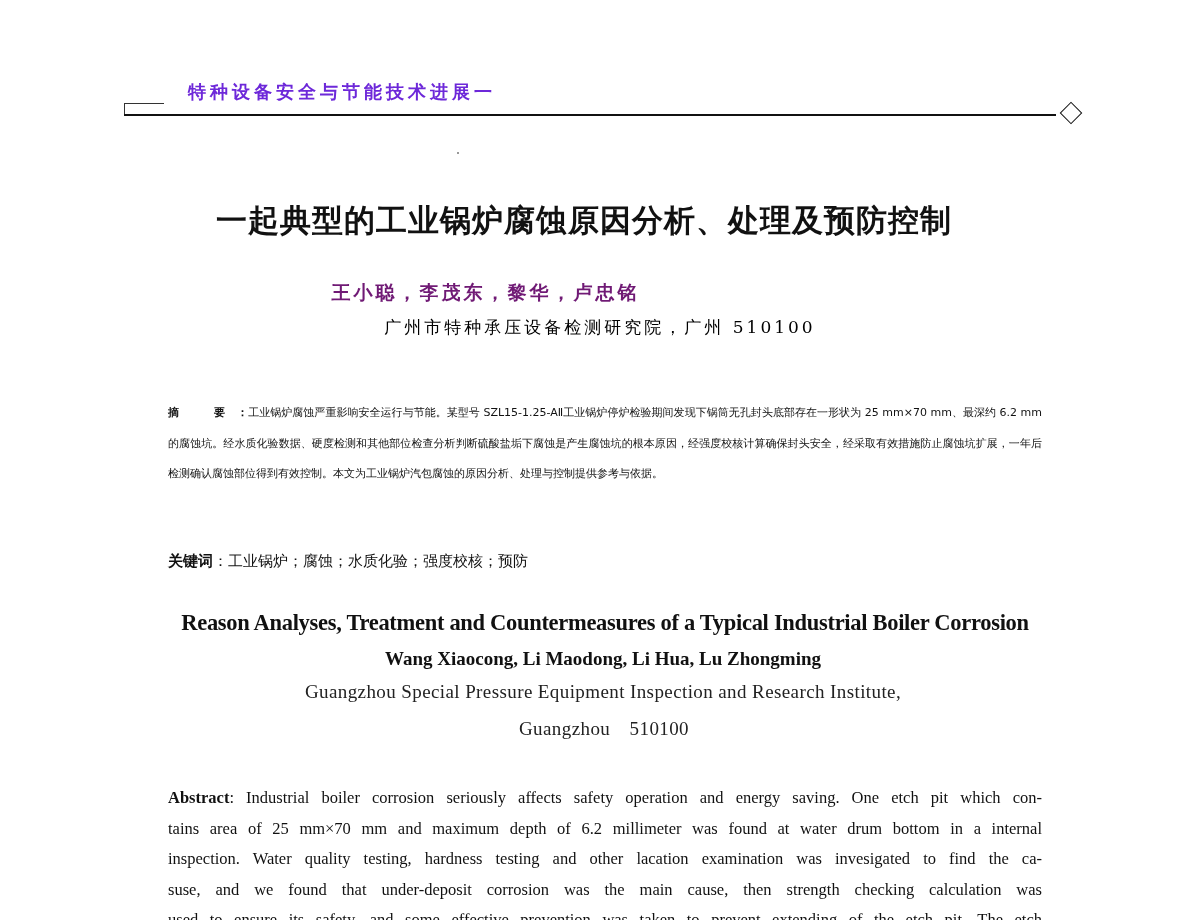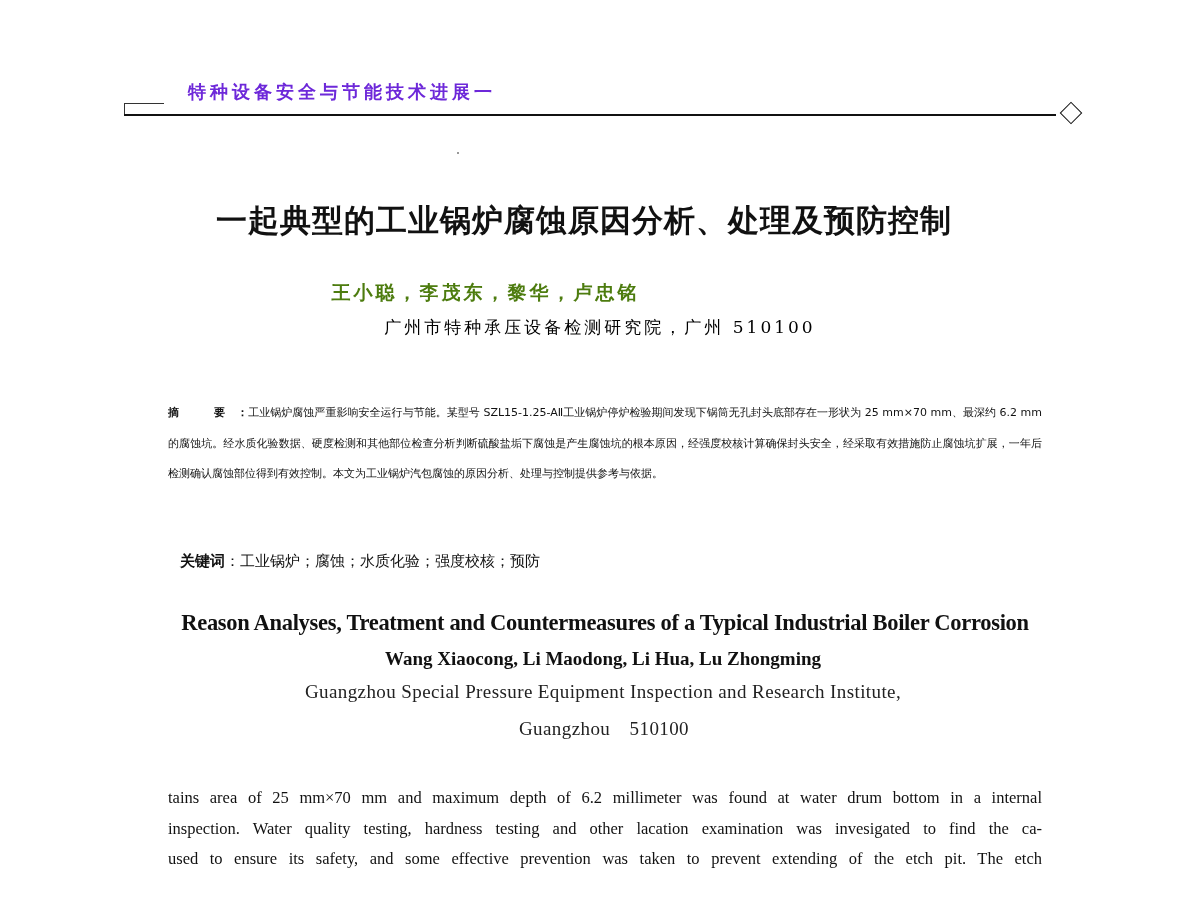--- a/index.html
+++ b/index.html
@@ -4,26 +4,26 @@
 <style>
   html, body { margin: 0; padding: 0; background: #ffffff; }
   body { width: 1200px; height: 920px; position: relative; overflow: hidden; color: #111; font-family: "DejaVu Serif", serif; }
   .header-text { position: absolute; left: 188px; top: 80px; font-family: "DejaVu Serif", serif; font-size: 18px; font-weight: bold; letter-spacing: 4px; color: #6d28d9; }
   .rule-left-stub { position: absolute; left: 124px; top: 103px; width: 40px; height: 1px; background: #333; }
   .rule-left-box { position: absolute; left: 124px; top: 103px; width: 1px; height: 11px; background: #333; }
   .rule-main { position: absolute; left: 124px; top: 114px; width: 932px; height: 2px; background: #111; }
   .rule-diamond { position: absolute; left: 1063px; top: 105px; width: 14px; height: 14px; border: 1.5px solid #111; transform: rotate(45deg); background: #fff; }
   .speck { position: absolute; left: 457px; top: 152px; width: 2px; height: 2px; background: #999; }
   .title-cn { position: absolute; left: 0; width: 1168px; top: 200px; text-align: center; font-family: "DejaVu Sans", sans-serif; font-weight: bold; font-size: 31px; letter-spacing: 1px; color: #111; }
-  .authors-cn { position: absolute; left: 0; width: 971px; top: 280px; text-align: center; font-family: "DejaVu Serif", serif; font-size: 19px; font-weight: bold; letter-spacing: 3px; color: #4d7c0f; }
+  .authors-cn { position: absolute; left: 0; width: 971px; top: 280px; text-align: center; font-family: "DejaVu Serif", serif; font-size: 19px; font-weight: bold; letter-spacing: 3px; color: #701a75; }
   .affil-cn { position: absolute; left: 0; width: 1200px; top: 316px; text-align: center; font-family: "DejaVu Serif", serif; font-size: 17px; letter-spacing: 3px; color: #000000; }
   .abstract-cn { position: absolute; left: 168px; width: 874px; top: 398px; font-family: "DejaVu Sans", sans-serif; font-size: 11px; line-height: 30.5px; color: #111; text-align: justify; }
   .abstract-cn .label { font-weight: bold; letter-spacing: 12px; }
   .abstract-cn .colon { font-weight: bold; }
-  .keywords-cn { position: absolute; left: 180px; top: 552px; font-family: "DejaVu Sans", sans-serif; font-size: 15px; color: #111; }
+  .keywords-cn { position: absolute; left: 168px; top: 552px; font-family: "DejaVu Sans", sans-serif; font-size: 15px; color: #111; }
   .keywords-cn .label { font-weight: bold; }
   .title-en { position: absolute; left: 0; width: 1210px; top: 610px; text-align: center; font-family: "Liberation Serif", serif; font-weight: bold; font-size: 22.5px; letter-spacing: -0.3px; color: #111; }
   .authors-en { position: absolute; left: 0; width: 1206px; top: 648px; text-align: center; font-family: "Liberation Serif", serif; font-weight: bold; font-size: 19px; color: #111; }
   .affil-en-1 { position: absolute; left: 0; width: 1206px; top: 681px; text-align: center; font-family: "Liberation Serif", serif; font-size: 19px; letter-spacing: 0.4px; color: #222; }
   .affil-en-2 { position: absolute; left: 0; width: 1208px; top: 716px; text-align: center; font-family: "Liberation Serif", serif; font-size: 19px; letter-spacing: 0.4px; color: #222; }
   .abstract-en { position: absolute; left: 168px; width: 874px; top: 783px; font-family: "Liberation Serif", serif; font-size: 16.5px; line-height: 30.5px; color: #111; text-align: justify; }
   .abstract-en .label { font-weight: bold; }
   .abstract-en .line { display: block; text-align: justify; text-align-last: justify; white-space: nowrap; }
 </style>
 </head>
@@ -49,16 +49,18 @@
 <div class="keywords-cn">
   <span class="label">关键词</span><span>：</span><span>工业锅炉；腐蚀；水质化验；强度校核；预防</span>
 </div>
 
 <div class="title-en">Reason Analyses, Treatment and Countermeasures of a Typical Industrial Boiler Corrosion</div>
 <div class="authors-en">Wang Xiaocong, Li Maodong, Li Hua, Lu Zhongming</div>
 <div class="affil-en-1">Guangzhou Special Pressure Equipment Inspection and Research Institute,</div>
 <div class="affil-en-2">Guangzhou　510100</div>
 
 <div class="abstract-en">
+  <span class="line"><span class="label">Abstract</span><span>: </span><span>Industrial boiler corrosion seriously affects safety operation and energy saving.  One etch pit which con-</span></span>
   <span class="line">tains area of 25 mm×70 mm and maximum depth of 6.2 millimeter was found at water drum bottom in a internal</span>
   <span class="line">inspection.  Water quality testing, hardness testing and other lacation examination was invesigated to find the ca-</span>
+  <span class="line">suse, and we found that under-deposit corrosion was the main cause, then strength checking calculation was</span>
   <span class="line">used to ensure its safety, and some effective prevention was taken to prevent extending of the etch pit.  The etch</span>
 </div>
 
 </body></html>

